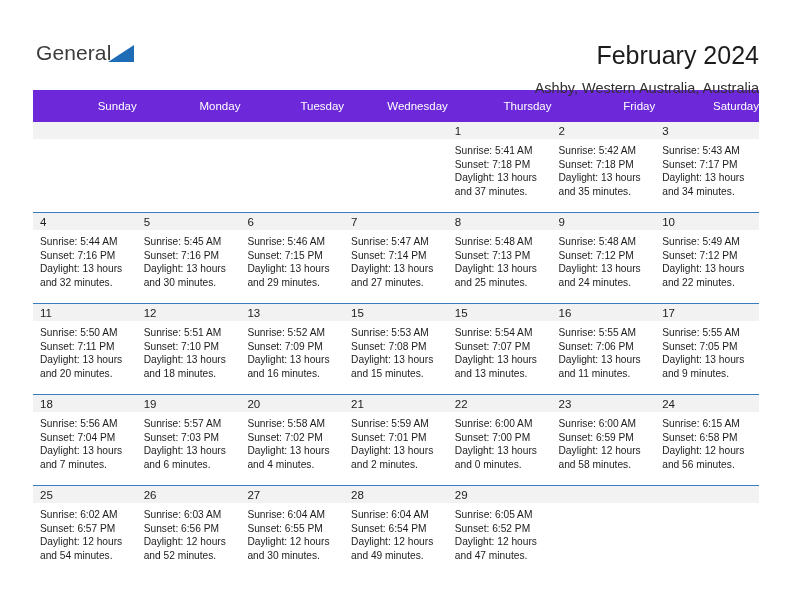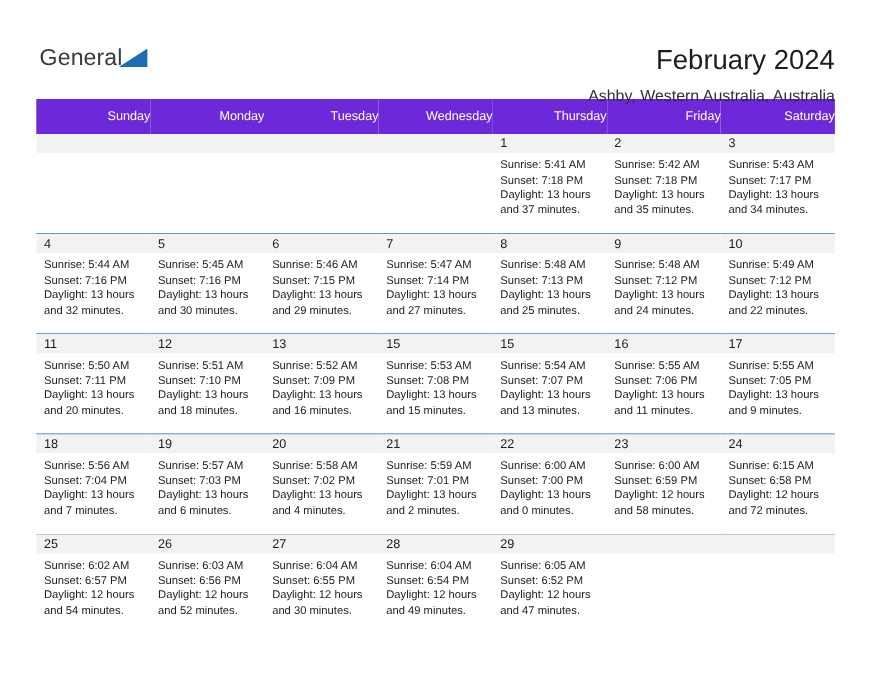--- a/index.html
+++ b/index.html
@@ -413,21 +413,21 @@
               <span class="ln">Daylight: 12 hours</span>
               <span class="ln">and 58 minutes.</span>
             </div>
           </td>
           <td>
             <div class="daynum-band">24</div>
             <div class="cell-body">
               <span class="ln">Sunrise: 6:15 AM</span>
               <span class="ln">Sunset: 6:58 PM</span>
               <span class="ln">Daylight: 12 hours</span>
-              <span class="ln">and 72 minutes.</span>
+              <span class="ln">and 56 minutes.</span>
             </div>
           </td>
         </tr>
         <tr class="week-row">
           <td>
             <div class="daynum-band">25</div>
             <div class="cell-body">
               <span class="ln">Sunrise: 6:02 AM</span>
               <span class="ln">Sunset: 6:57 PM</span>
               <span class="ln">Daylight: 12 hours</span>

